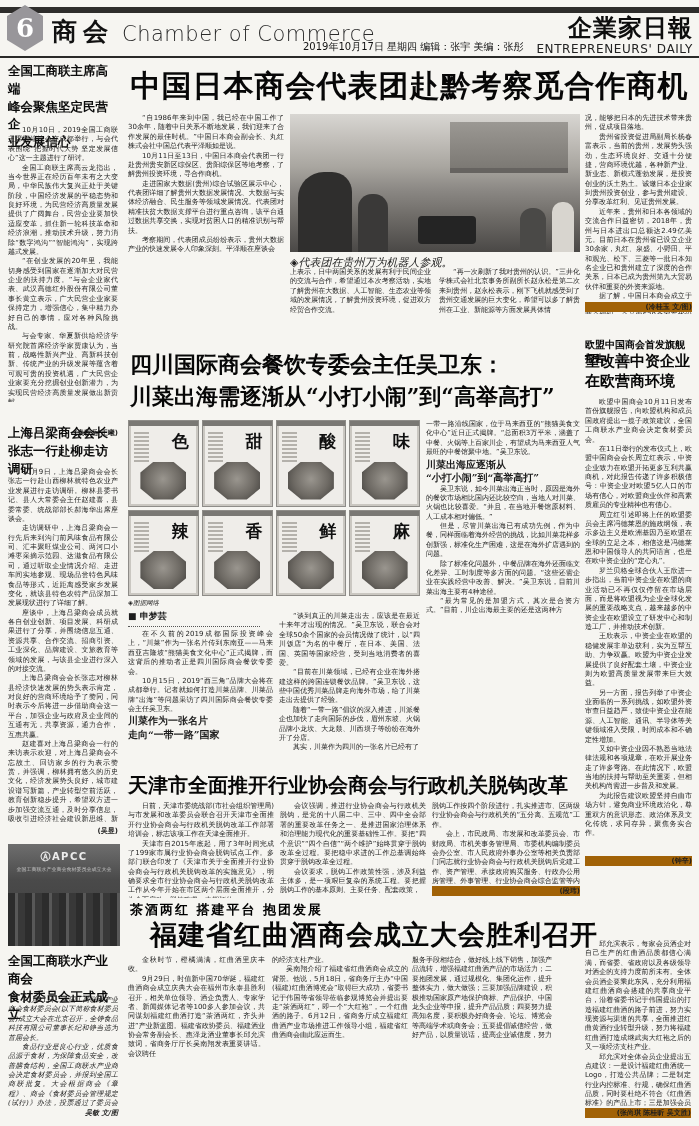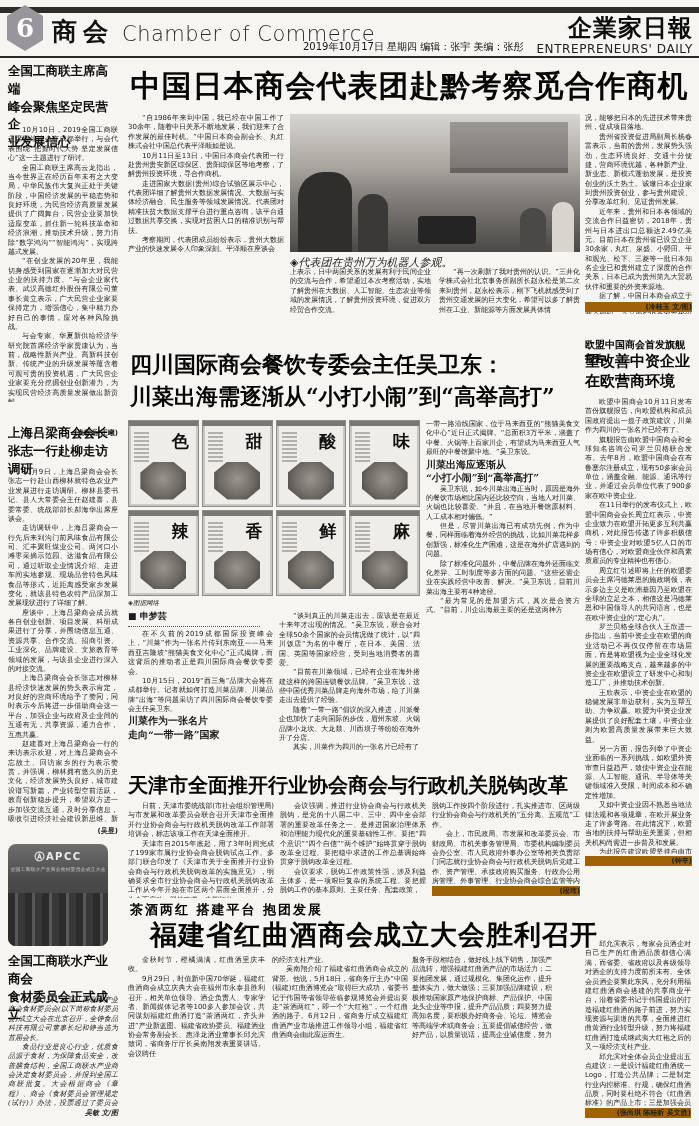--- a/index.html
+++ b/index.html
@@ -28,21 +28,21 @@
   .nowrap{white-space:nowrap;}
   .paperbg{background:#a16207;padding-left:4px;}
   
   .railt{left:8px;width:110px;font-weight:bold;line-height:1.42;color:#0c0c0c;}
   .a1t{top:62px;height:58px;font-size:12.5px;}
   .a1b{left:8px;top:126px;width:110px;height:276px;}
   .a1by{left:8px;top:428px;width:110px;}
   .a2t{top:424px;height:40px;font-size:12.5px;}
   .a2b{left:8px;top:468px;width:110px;height:354px;}
   .a2by{left:8px;top:826px;width:110px;}
-  .apcc{left:8px;top:844px;width:100px;height:102px;background:linear-gradient(180deg,#6e6e6e,#4a4a4a 35%,#3d3d3d);overflow:hidden;border-radius:8px;}
+  .apcc{left:8px;top:844px;width:112px;height:102px;background:linear-gradient(180deg,#6e6e6e,#4a4a4a 35%,#3d3d3d);overflow:hidden;}
   .apcc-logo{color:#ececec;font-weight:bold;font-size:10px;text-align:center;margin-top:6px;letter-spacing:1.5px;}
   .apcc-banner{color:#d8d8d8;font-size:5px;text-align:center;margin-top:2px;opacity:.85;}
   .apcc-people{position:absolute;bottom:0;left:0;width:100%;height:52%;
      background:repeating-linear-gradient(90deg,#2c2c2c 0 7px,#585858 7px 10px,#383838 10px 17px);}
   .a3t{top:952px;height:40px;font-size:12.5px;}
   .a3b{left:8px;top:996px;width:110px;height:110px;font-style:italic;font-family:"DejaVu Serif",serif;}
   .a3by{left:8px;top:1108px;width:110px;font-style:italic;}
   
   .m1h{left:128px;top:66px;width:563px;text-align:center;font:bold 30px "DejaVu Serif",serif;letter-spacing:1px;color:#070707;}
   .m1c1{left:128px;top:114px;width:156px;height:226px;}
@@ -181,22 +181,21 @@
     <p>贵州省投资促进局副局长杨春富表示，当前的贵州，发展势头强劲，生态环境良好、交通十分便捷，营商环境优越，各种新产业、新业态、新模式蓬勃发展，是投资创业的沃土热土。诚邀日本企业家到贵州投资创业，参与贵州建设、分享改革红利、见证贵州发展。</p>
     <p>近年来，贵州和日本各领域的交流合作日益密切，2018年，贵州与日本进出口总额达2.49亿美元。目前日本在贵州省已设立企业30余家，丸红、泉盛、小野田、平和观光、松下、三菱等一批日本知名企业已和贵州建立了深度的合作关系，日本已成为贵州第九大贸易伙伴和重要的外资来源地。</p>
     <p>据了解，中国日本商会成立于1991年，是在华日本企业注册的商会组织，会员由630余家在华设立公司或代表机构的日本企业组成。该商会成立的目的，旨在协助会员顺利开展业务，并通过经济交流活动，促进日中友好关系。</p>
   </div>
   <div class="abs by m1by paperbg">(冷桂玉 文/图)</div>
 
   <div class="abs euk">欧盟中国商会首发旗舰报告</div>
   <div class="abs euh pre">望改善中资企业
 在欧营商环境</div>
   <div class="abs bt eub">
-    <p>欧盟中国商会10月11日发布首份旗舰报告，向欧盟机构和成员国政府提出一揽子政策建议，川菜作为四川的一张名片已经有了。</p>
-    <p>旗舰报告由欧盟中国商会和全球知名咨询公司罗兰贝格联合发布。去年8月，欧盟中国商会在布鲁塞尔注册成立，现有50多家会员单位，涵盖金融、能源、通讯等行业，并通过会员单位代表了900多家在欧中资企业。</p>
+    <p>欧盟中国商会10月11日发布首份旗舰报告，向欧盟机构和成员国政府提出一揽子政策建议，全国工商联水产业商会决定食材委员会。</p>
     <p>在11日举行的发布仪式上，欧盟中国商会会长周立红表示，中资企业致力在欧盟开拓更多互利共赢商机，对此报告传递了许多积极信号：中资企业对欧盟5亿人口的市场有信心，对欧盟商业伙伴和高素质雇员的专业精神也有信心。</p>
     <p>周立红引述即将上任的欧盟委员会主席冯德莱恩的施政纲领，表示多边主义是欧洲基因乃至欧盟在全球的立足之本，相信这是冯德莱恩和中国领导人的共同语言，也是在欧中资企业的“定心丸”。</p>
     <p>罗兰贝格全球合伙人王欣进一步指出，当前中资企业在欧盟的商业活动已不再仅仅停留在市场层面，而是将欧盟视为企业全球化发展的重要战略支点，越来越多的中资企业在欧盟设立了研发中心和制造工厂，并推动技术创新。</p>
     <p>王欣表示，中资企业在欧盟的稳健发展非单边获利，实为互帮互助、力争双赢。欧盟为中资企业发展提供了良好配套土壤，中资企业则为欧盟高质量发展带来巨大效益。</p>
     <p>另一方面，报告列举了中资企业面临的一系列挑战，如欧盟外资审查日益趋严，致使中资企业在能源、人工智能、通讯、半导体等关键领域准入受限，时间成本和不确定性增加。</p>
     <p>又如中资企业因不熟悉当地法律法规和各项规章，在欧开展业务走了许多弯路。在此情况下，欧盟当地的扶持与帮助至关重要，但相关机构尚需进一步普及和发展。</p>
     <p>为此报告建议欧盟坚持自由市场方针，避免商业环境政治化，尊重双方的意识形态、政治体系及文化传统，求同存异，聚焦务实合作。</p>
 
   </div>
   <div class="abs by euby paperbg">(钟辛)</div>

